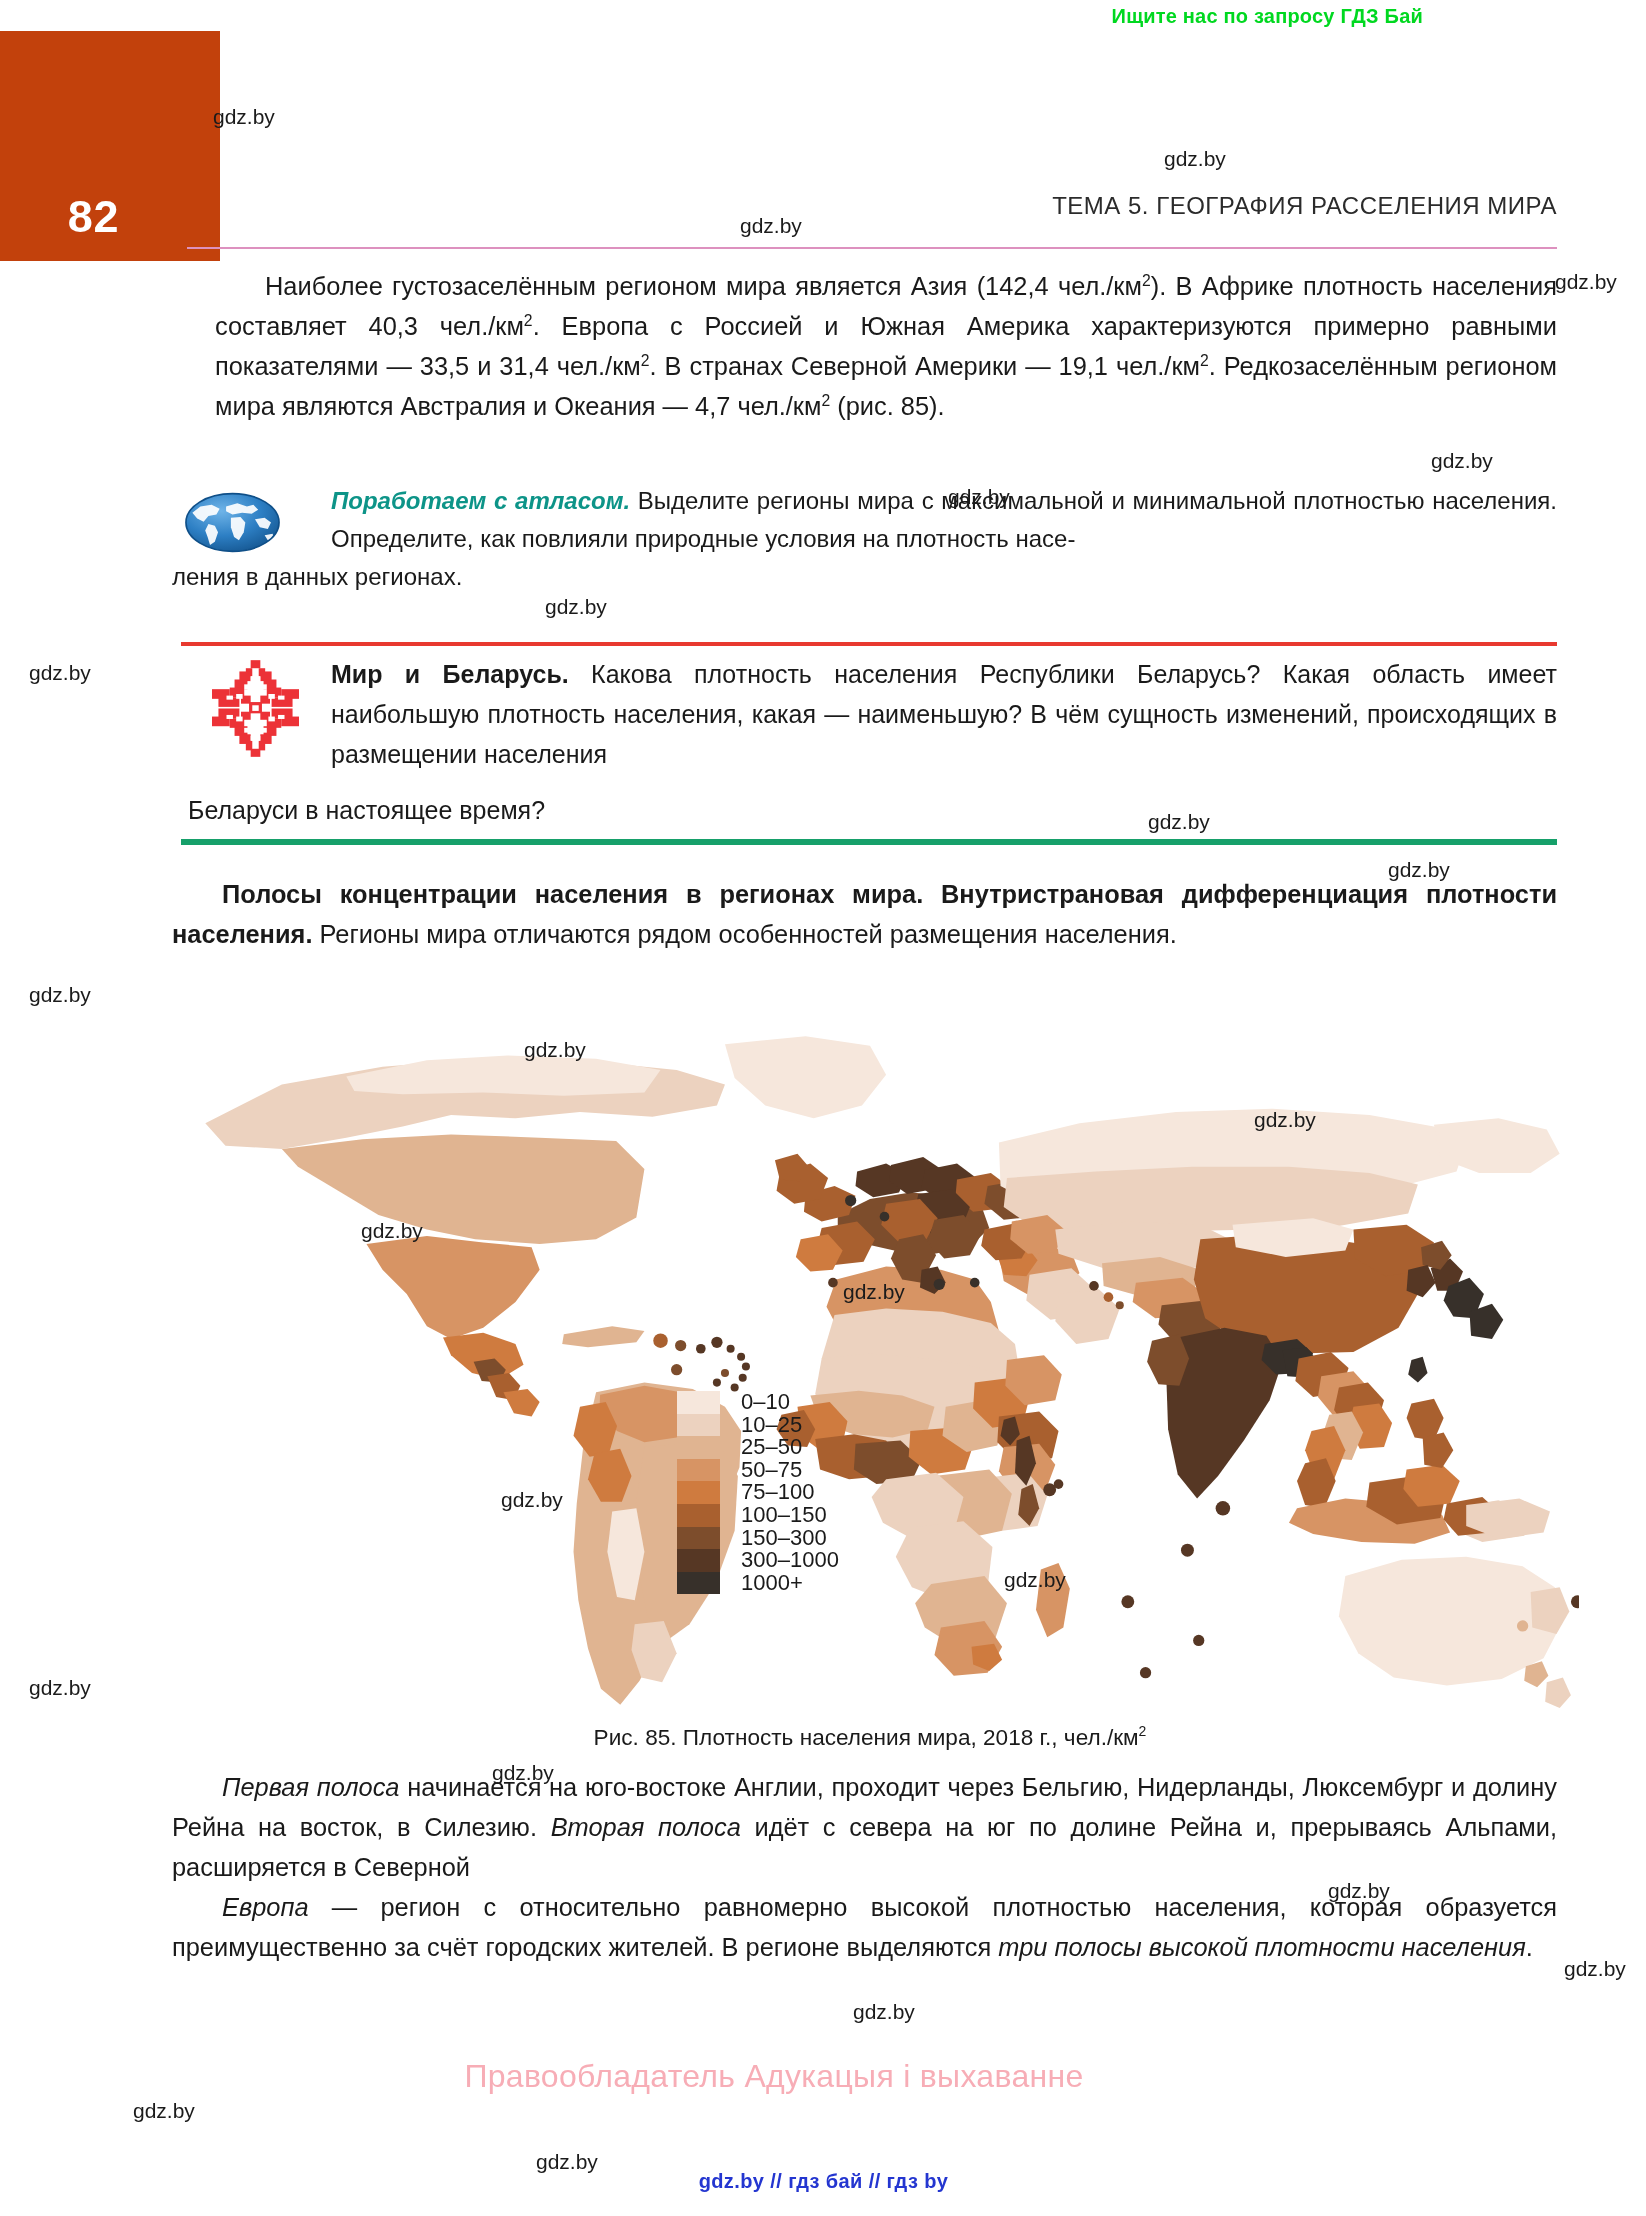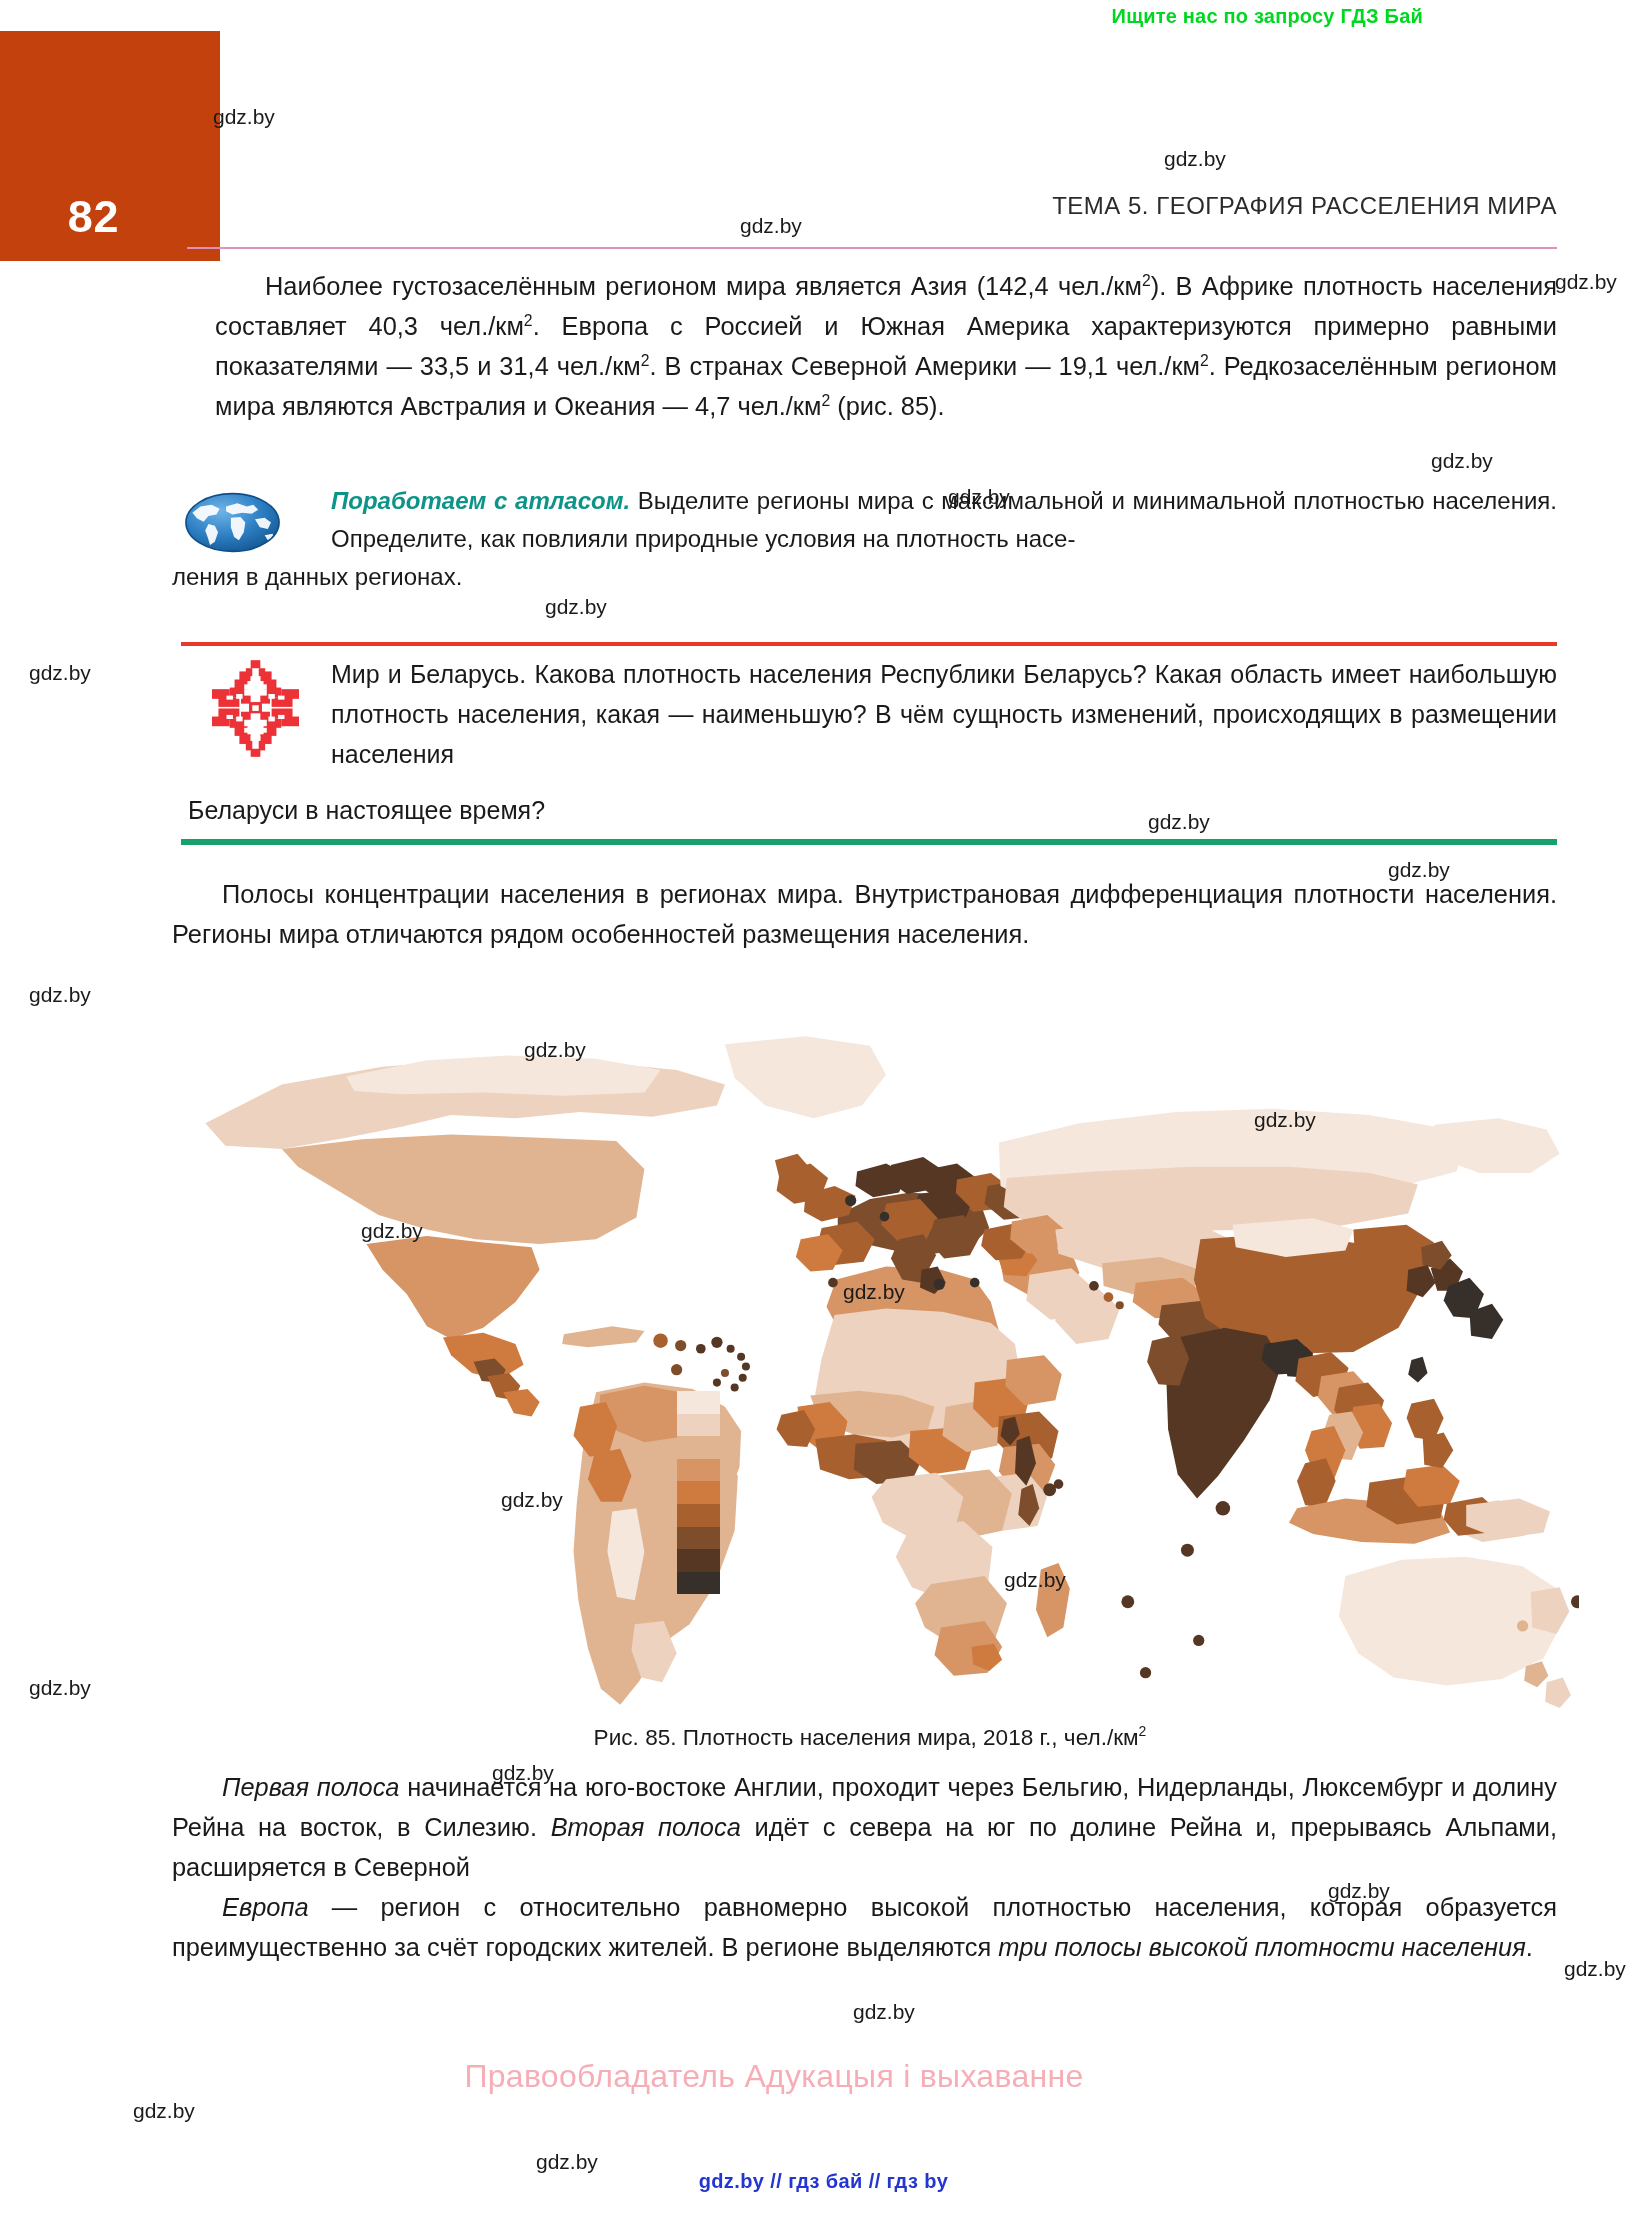--- a/index.html
+++ b/index.html
@@ -82,21 +82,21 @@
     margin: 0 0 0 0;
     font-size: 25.4px;
     line-height: 40px;
     text-align: justify;
     text-indent: 50px;
     color: #1a1a1a;
     -webkit-hyphens: none;
     hyphens: none;
   }
   sup { font-size: 0.62em; vertical-align: super; line-height: 0; }
-  .b { font-weight: 400; }
+  .b { font-weight: 700; }
   .i { font-style: italic; }
 
   
   .callout-atlas {
     position: absolute;
     left: 172px;
     right: 90px;
     top: 482px;
   }
   .globe-icon {
@@ -553,20 +553,31 @@
         <div style="background:#f6e7dc"></div>
         <div style="background:#ecd2bf"></div>
         <div style="background:#e0b491"></div>
         <div style="background:#d79464"></div>
         <div style="background:#cf7b3f"></div>
         <div style="background:#a9602f"></div>
         <div style="background:#7d4d2c"></div>
         <div style="background:#563724"></div>
         <div style="background:#37302a"></div>
       </div>
+      <div class="legend-labels">
+        <div>0–10</div>
+        <div>10–25</div>
+        <div>25–50</div>
+        <div>50–75</div>
+        <div>75–100</div>
+        <div>100–150</div>
+        <div>150–300</div>
+        <div>300–1000</div>
+        <div>1000+</div>
+      </div>
     </div>
   </div>
 
   <div class="fig-caption"><span>Рис. 85. Плотность населения мира, 2018 г., чел./км</span><sup>2</sup></div>
 </div>
 
 <div class="bottom-block">
   <p class="body"><span class="i">Первая полоса</span><span> начинается на юго-востоке Англии, проходит через Бельгию, Нидерланды, Люксембург и долину Рейна на восток, в Силезию. </span><span class="i">Вторая полоса</span><span> идёт с севера на юг по долине Рейна и, прерываясь Альпами, расширяется в Северной</span></p>
   <p class="body"><span class="i">Европа</span><span> — регион с относительно равномерно высокой плотностью населения, которая образуется преимущественно за счёт городских жителей. В регионе выделяются </span><span class="i">три полосы высокой плотности населения</span><span>.</span></p>
 </div>

